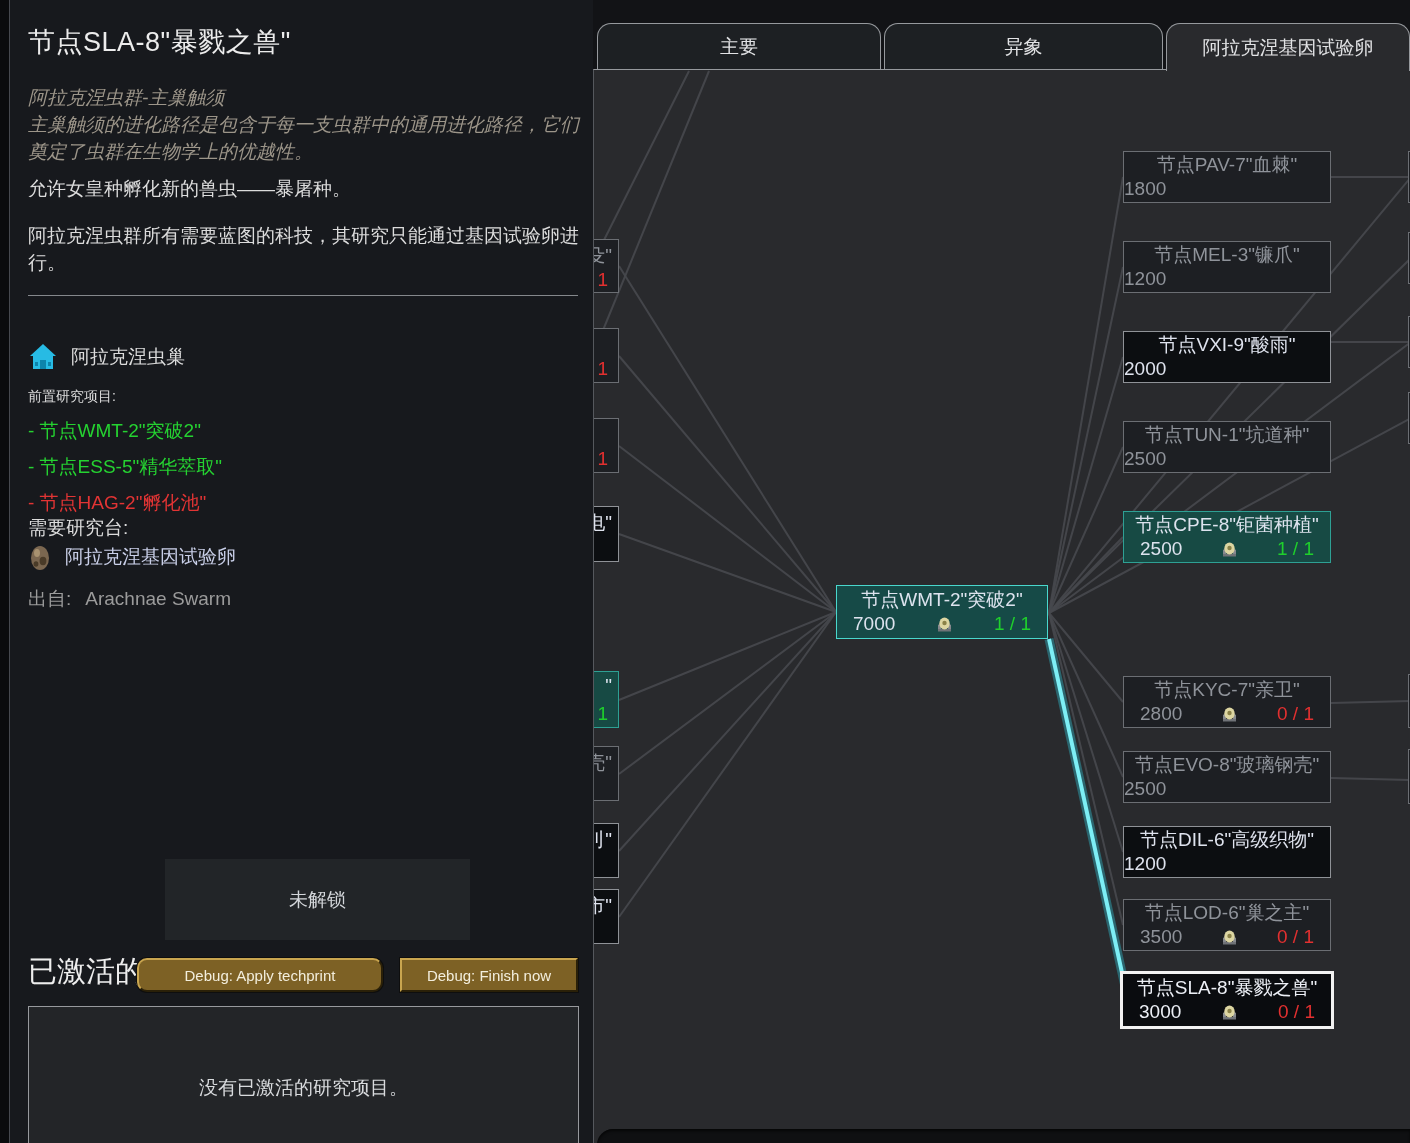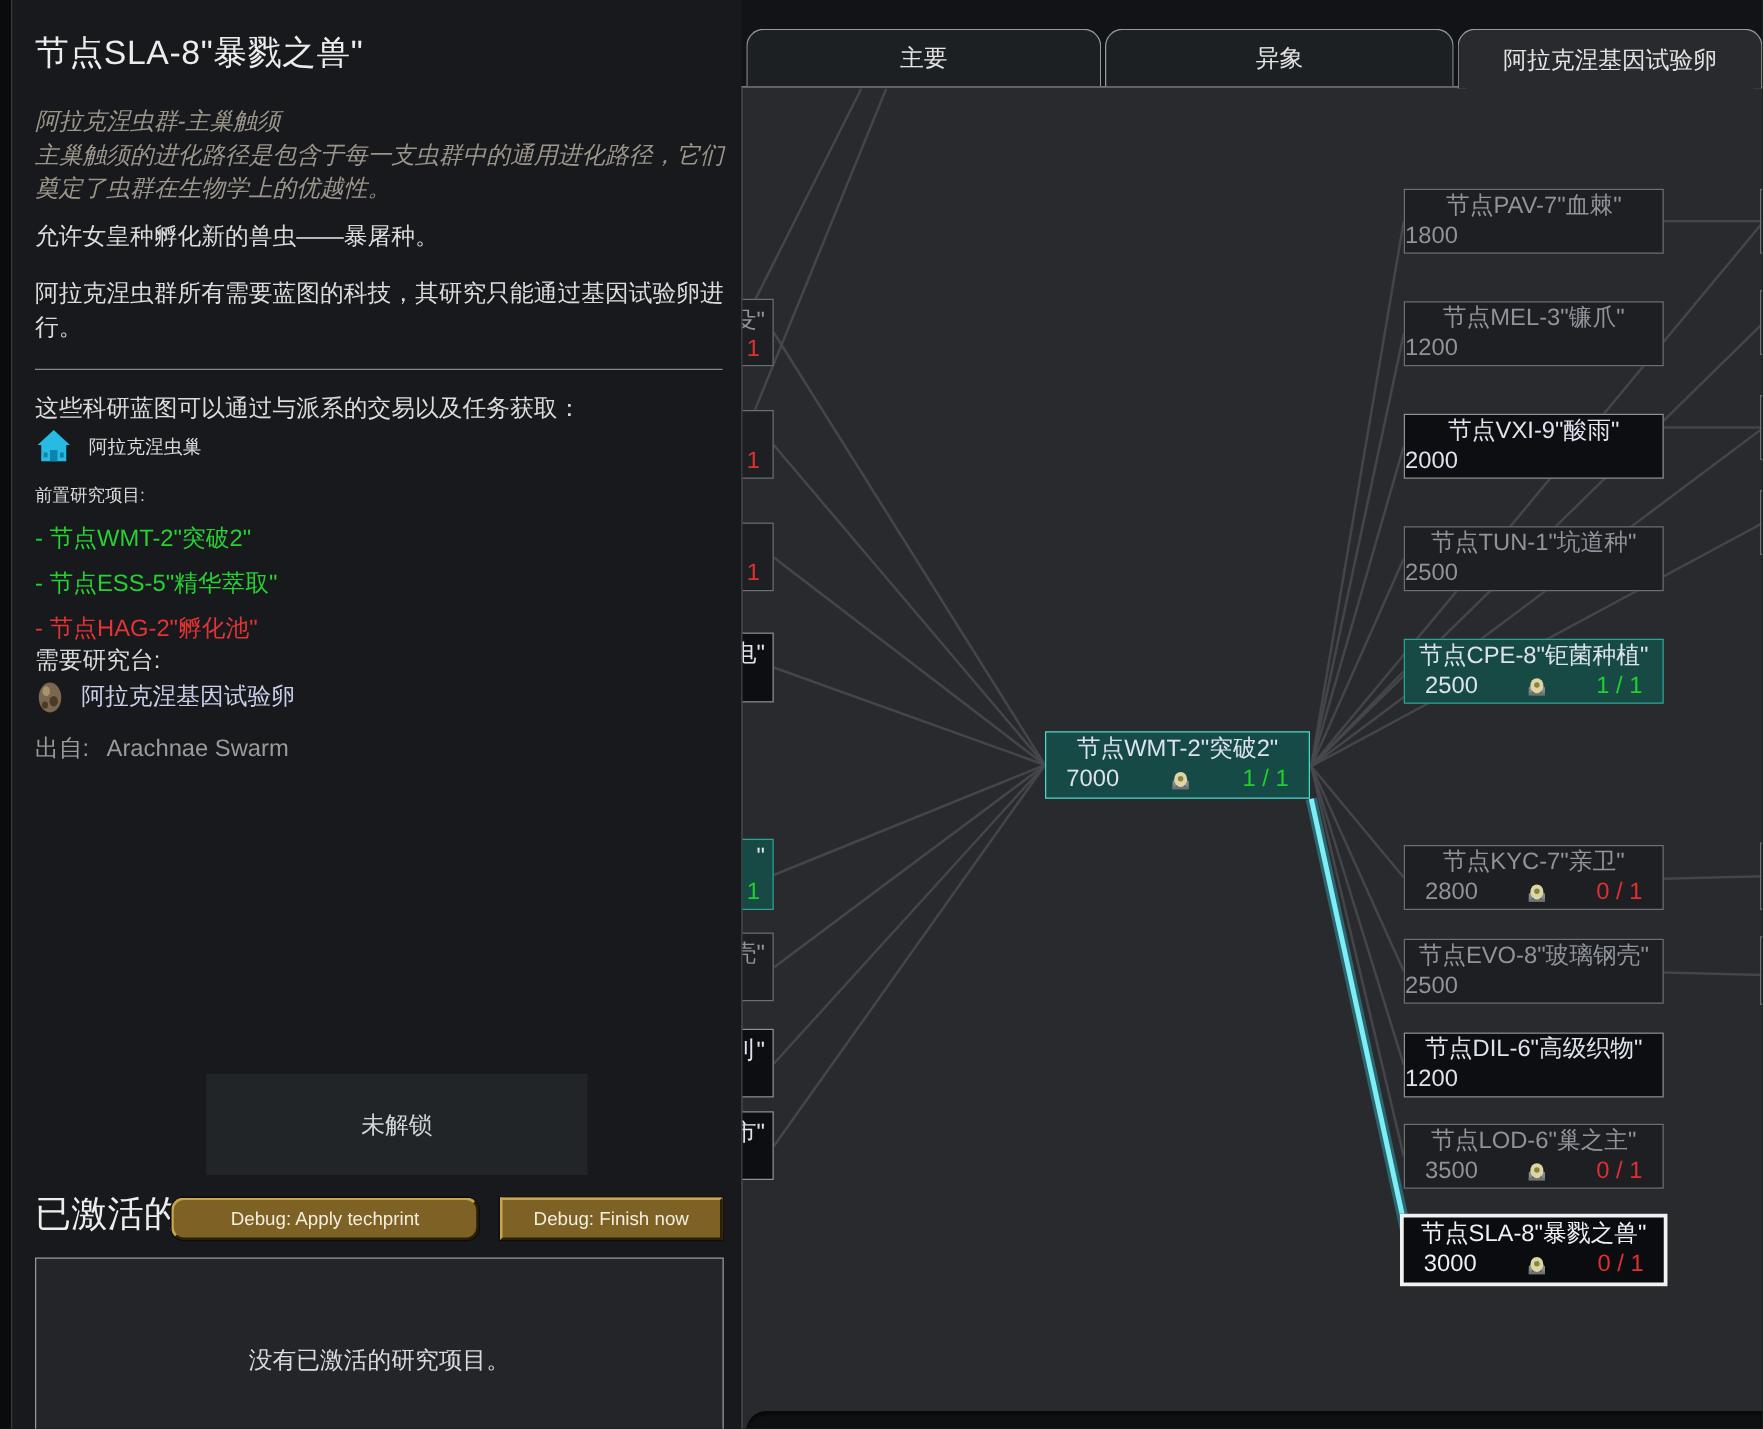--- a/index.html
+++ b/index.html
@@ -13,21 +13,21 @@
   .win-edge{position:absolute;left:0;top:0;width:9px;height:100%;background:#0a0b0d;border-right:1px solid #46494f;}
   
   .panel{position:absolute;left:10px;top:0;width:583px;height:100%;background:#17191d;z-index:5;}
   .panel .abs{position:absolute;left:18px;}
   .ttl{top:24px;font-size:27px;color:#ececec;letter-spacing:.5px;}
   .flavor{top:84px;width:552px;font-size:19px;line-height:27px;font-style:italic;color:#9c9589;}
   .effect{top:176px;width:552px;font-size:19px;color:#dcdcdc;}
   .note{top:222px;width:552px;font-size:19px;line-height:27px;color:#dcdcdc;}
   .divider{top:295px;width:550px;height:1px;background:#85888c;}
   .hint{top:314px;width:556px;font-size:19px;color:#dcdcdc;}
-  .faction-row{top:342px;left:24px;display:flex;align-items:center;gap:13px;font-size:15px;color:#dcdcdc;}
+  .faction-row{top:342px;left:24px;display:flex;align-items:center;gap:13px;font-size:19px;color:#dcdcdc;}
   .prereq-h{top:388px;font-size:14px;color:#dcdcdc;}
   .prereq-list{top:418px;font-size:19px;}
   .pre{margin-bottom:10px;}
   .pre.met{color:#25d231;}
   .pre.unmet{color:#e23434;}
   .bench-h{top:515px;font-size:19px;color:#dcdcdc;}
   .bench-row{top:543px;left:34px;display:flex;align-items:center;gap:13px;font-size:19px;color:#c9cfe8;}
   .source{top:586px;font-size:19px;color:#9b9b9b;}
   .source .sv{margin-left:14px;}
   .locked-btn{position:absolute;left:155px;top:859px;width:305px;height:81px;background:#222528;
@@ -268,21 +268,20 @@
 
 <div class="panel">
   <div class="abs ttl">节点SLA-8"暴戮之兽"</div>
   <div class="abs flavor">
     <span>阿拉克涅虫群-主巢触须</span><br>
     <span>主巢触须的进化路径是包含于每一支虫群中的通用进化路径，它们奠定了虫群在生物学上的优越性。</span>
   </div>
   <div class="abs effect">允许女皇种孵化新的兽虫——暴屠种。</div>
   <div class="abs note">阿拉克涅虫群所有需要蓝图的科技，其研究只能通过基因试验卵进行。</div>
   <div class="abs divider"></div>
-  <div class="abs hint">这些科研蓝图可以通过与派系的交易以及任务获取：</div>
 
   <div class="abs faction-row">
     <svg width="30" height="30" viewBox="0 0 30 30">
       <polygon points="15,2 28,14 2,14" fill="#27bbe4"></polygon>
       <rect x="5" y="13" width="20" height="14" fill="#27bbe4"></rect>
       <rect x="12" y="18" width="6" height="9" fill="#0d84ab"></rect>
       <rect x="7" y="20" width="3" height="4" fill="#0d84ab"></rect>
       <rect x="20" y="20" width="3" height="4" fill="#0d84ab"></rect>
     </svg>
     <span>阿拉克涅虫巢</span>

